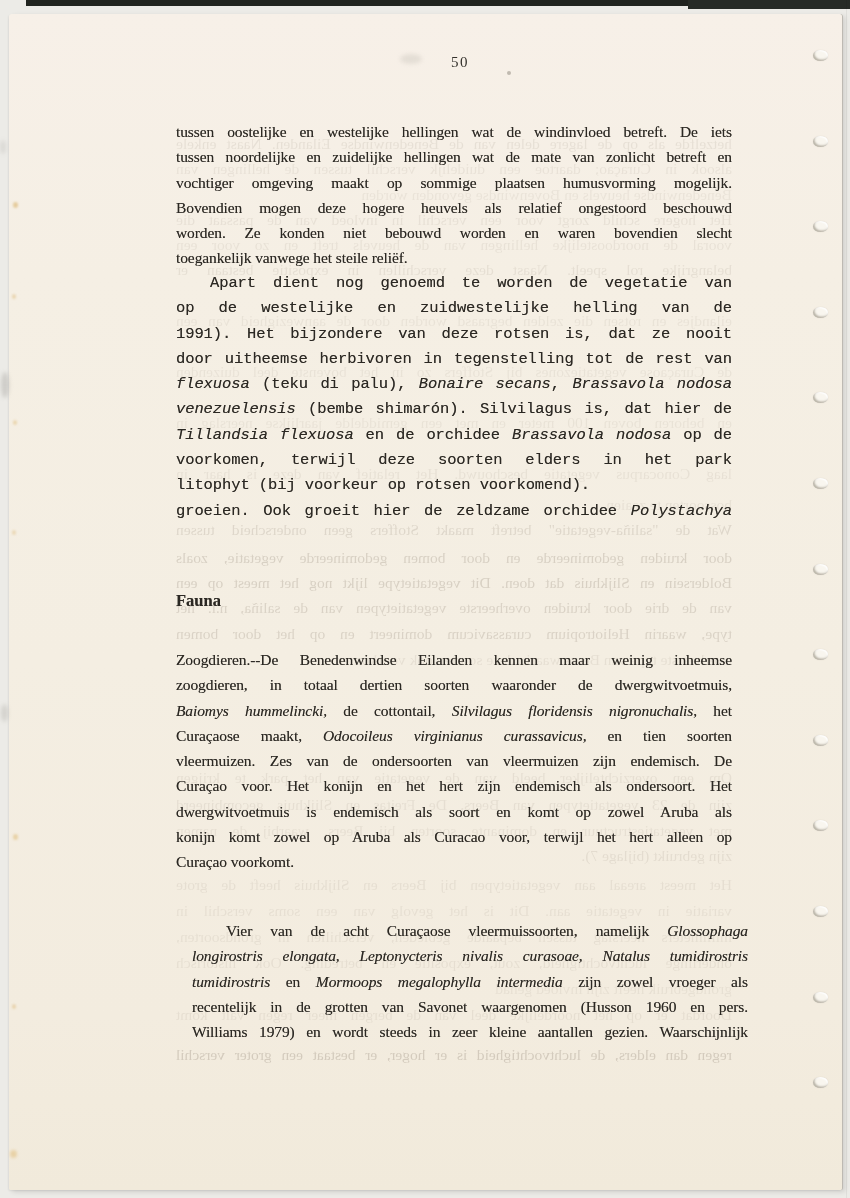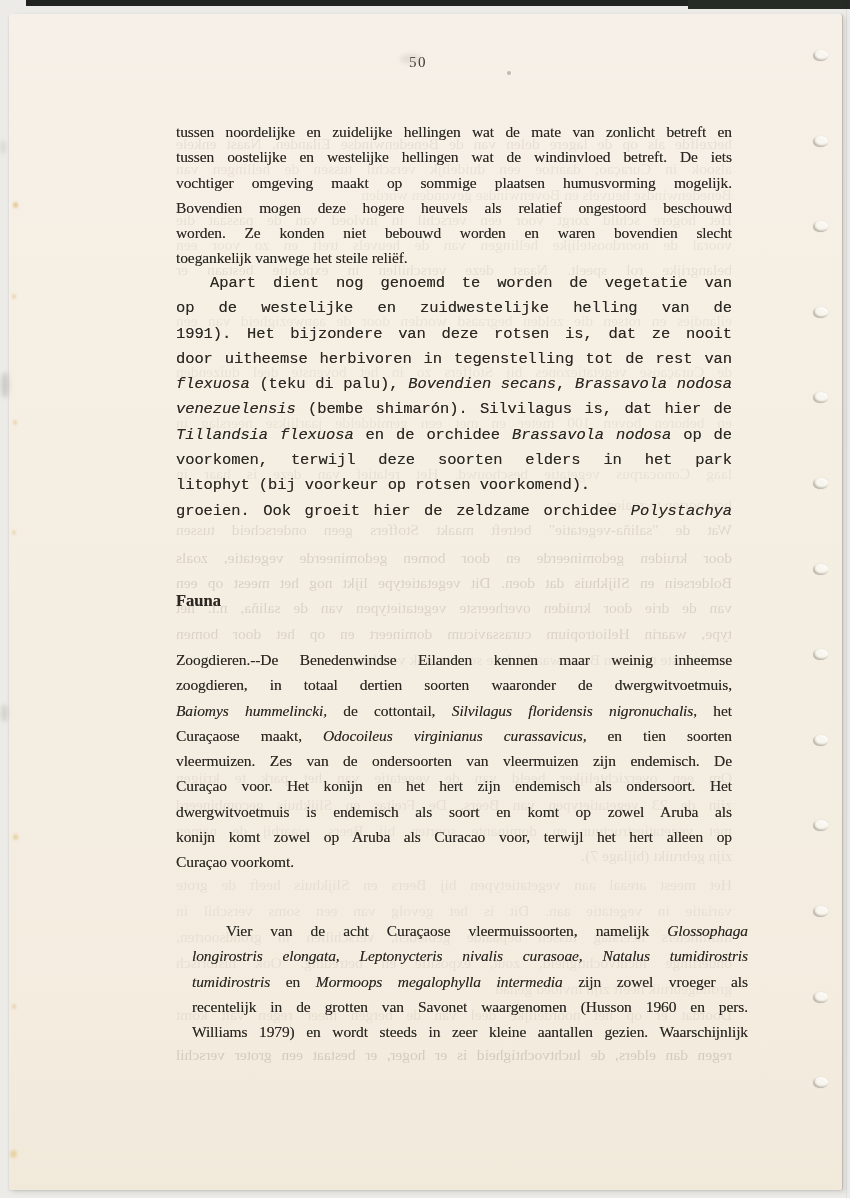--- a/index.html
+++ b/index.html
@@ -12,21 +12,21 @@
   .top-strip{position:absolute;left:26px;top:0;width:824px;height:6px;background:#20231f;}
   .top-strip-right{position:absolute;left:688px;top:0;width:162px;height:9px;background:#272b26;}
   .paper{
     position:absolute;left:9px;top:14px;width:833px;height:1176px;
     background:linear-gradient(180deg,#f7f0e8 0%,#f5efe4 22%,#f4eee2 55%,#f3ecdf 85%,#f1eadb 100%);
     border-radius:3px 3px 2px 2px;
     box-shadow:1px 0 0 #bdb9b2, 3px 2px 5px rgba(0,0,0,.12), -1px 1px 2px rgba(0,0,0,.06);
   }
   .pageno{
     position:absolute;left:400px;top:40px;width:60px;
-    text-align:left;font-size:15px;letter-spacing:1.5px;color:#34312c;
+    text-align:right;font-size:15px;letter-spacing:1.5px;color:#34312c;
   }
   .textcol{position:absolute;left:167px;width:556px;color:#2b2823;}
   .tline{
     font-size:15.5px;line-height:25.3px;height:25.3px;overflow:hidden;
     letter-spacing:-0.1px;
     text-align:justify;text-align-last:justify;
     text-shadow:0 0 .4px rgba(43,40,35,.55);
   }
   .tlast{text-align-last:left;}
   .tind{text-indent:34px;}
@@ -90,33 +90,33 @@
         <div class="ghost gjust" style="top: 910px; opacity: 0.1;">millimeters neerslag tussen bepaalde gebieden, verschillen in grondsoorten,</div>
         <div class="ghost gjust" style="top: 936px; opacity: 0.1;">onderlinge luchtvochtigheid, zout, expositie en betreding. Ook historisch</div>
         <div class="ghost" style="top: 962px; opacity: 0.09;">grondgebruik heeft zijn invloed gehad</div>
         <div class="ghost gjust" style="top: 988px; opacity: 0.1;">Doordat er op het noordelijke deel van de bergen meer regen valt komt</div>
         <div class="ghost gjust" style="top: 1028px; opacity: 0.26;">regen dan elders, de luchtvochtigheid is er hoger, er bestaat een groter verschil</div>
       </div>
 
     <div class="pageno">50</div>
 
     <div class="textcol" style="top: 105px;">
+        <div class="tline"><span>tussen oostelijke en westelijke hellingen wat de windinvloed betreft. De iets</span></div>
         <div class="tline"><span>tussen noordelijke en zuidelijke hellingen wat de mate van zonlicht betreft en</span></div>
-        <div class="tline"><span>tussen oostelijke en westelijke hellingen wat de windinvloed betreft. De iets</span></div>
         <div class="tline"><span>vochtiger omgeving maakt op sommige plaatsen humusvorming mogelijk.</span></div>
         <div class="tline"><span>Bovendien mogen deze hogere heuvels als relatief ongestoord beschouwd</span></div>
         <div class="tline"><span>worden. Ze konden niet bebouwd worden en waren bovendien slecht</span></div>
         <div class="tline tlast"><span>toegankelijk vanwege het steile reliëf.</span></div>
       </div>
     <div class="textcol" style="top: 257px; font-family: Liberation Mono, monospace;">
         <div class="tline tind"><span>Apart dient nog genoemd te worden de vegetatie van enkele steile rotsen</span></div>
         <div class="tline"><span>op de westelijke en zuidwestelijke helling van de Christoffelberg (Debrot</span></div>
         <div class="tline"><span>1991). Het bijzondere van deze rotsen is, dat ze nooit begraasd zijn geweest</span></div>
         <div class="tline"><span>door uitheemse herbivoren in tegenstelling tot de rest van het eiland.</span></div>
-        <div class="tline"><span class="it">flexuosa</span><span> (teku di palu), </span><span class="it">Bovendien secans</span><span>, </span><span class="it">Brassavola nodosa</span><span> en </span><span class="it">Portulaca</span></div>
+        <div class="tline"><span class="it">flexuosa</span><span> (teku di palu), </span><span class="it">Bonaire secans</span><span>, </span><span class="it">Brassavola nodosa</span><span> en </span><span class="it">Portulaca</span></div>
         <div class="tline"><span class="it">venezuelensis</span><span> (bembe shimarón). Silvilagus is, dat hier de bromelia-soort</span></div>
         <div class="tline"><span class="it">Tillandsia flexuosa</span><span> en de orchidee </span><span class="it">Brassavola nodosa</span><span> op de rotsen</span></div>
         <div class="tline"><span>voorkomen, terwijl deze soorten elders in het park hoofdzakelijk op bomen</span></div>
         <div class="tline tlast"><span>litophyt (bij voorkeur op rotsen voorkomend).</span></div>
         <div class="tline"><span>groeien. Ook groeit hier de zeldzame orchidee </span><span class="it">Polystachya cerea</span><span>, een echte</span></div>
       </div>
 
     <div class="fauna" style="top: 577px;">Fauna</div>
 
     <div class="textcol" style="top: 633px;">

